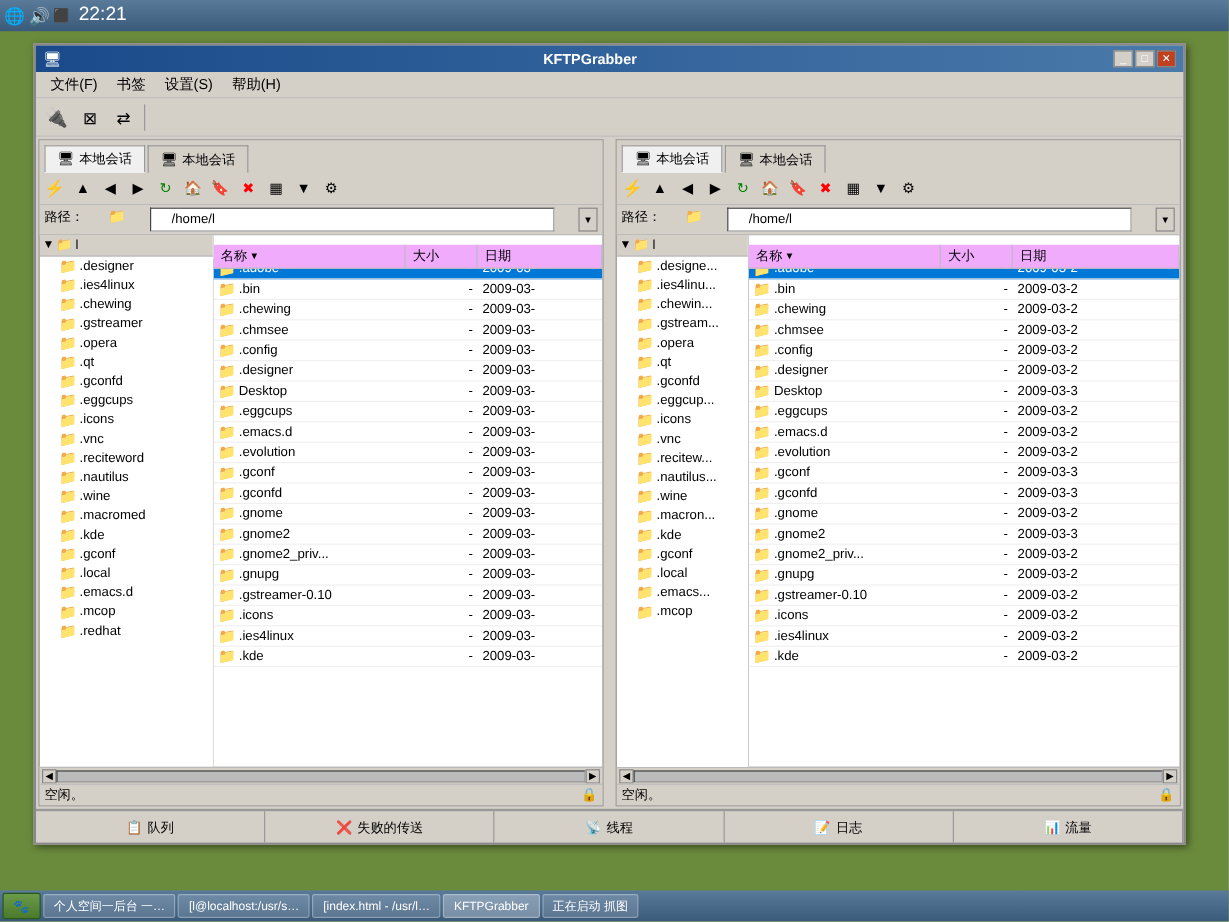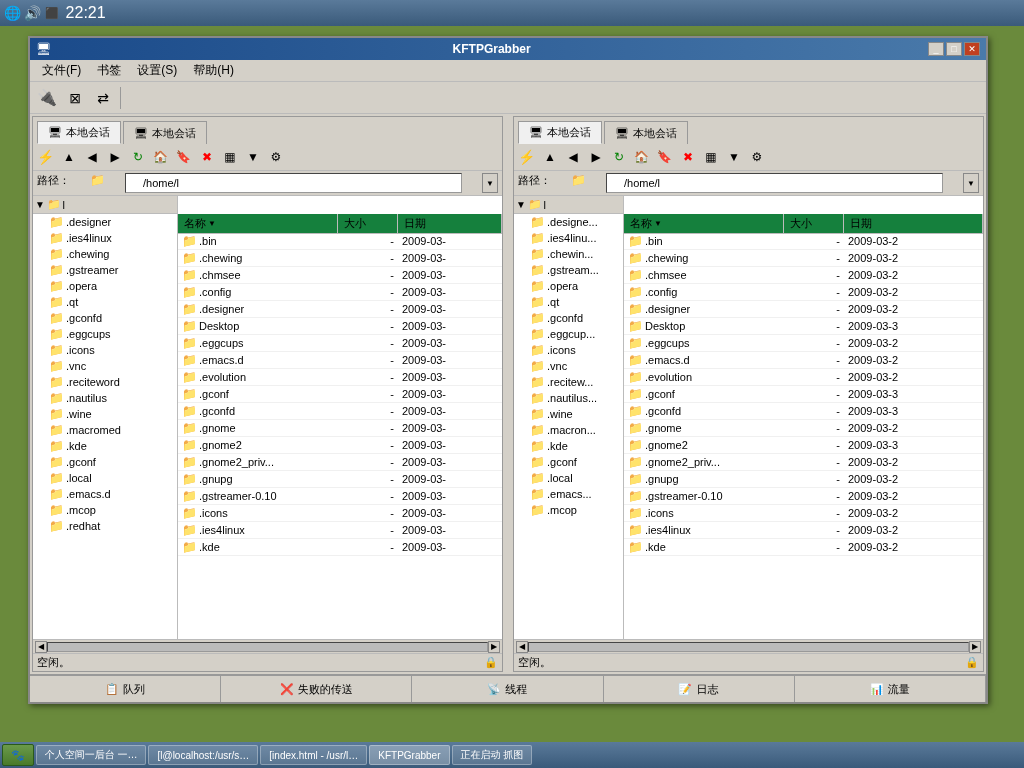--- a/index.html
+++ b/index.html
@@ -227,24 +227,24 @@
 
     
     .file-list-panel {
       flex: 1;
       background: white;
       overflow: auto;
       font-size: 11px;
     }
     .file-list-header {
       display: flex;
-      background: #15803d;
+      background: #f0abfc;
       border-bottom: 1px solid #bbb;
       position: sticky;
-      top: 18px;
+      top: 8px;
       justify-content: space-between;
     }
     .col-header {
       padding: 2px 6px;
       border-right: 1px solid #bbb;
       cursor: pointer;
       white-space: nowrap;
       display: flex;
       align-items: center;
       gap: 2px;

